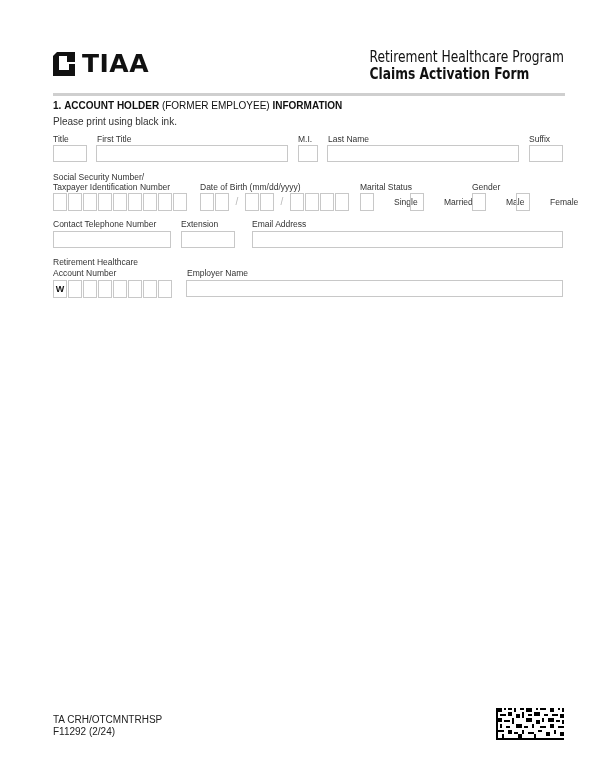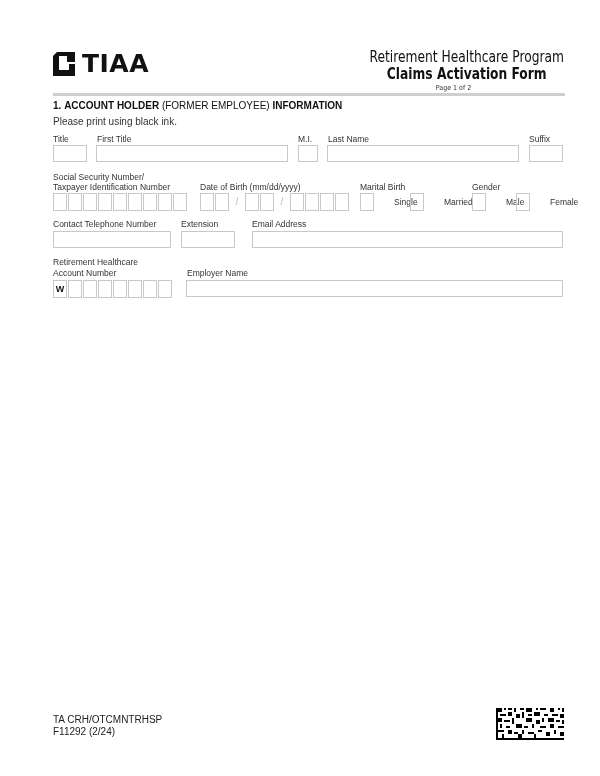--- a/index.html
+++ b/index.html
@@ -3,21 +3,21 @@
 <meta charset="utf-8">
 <style>
   html, body { margin:0; padding:0; background:#fff; }
   body { width:600px; height:776px; position:relative; overflow:hidden;
          font-family:"Liberation Sans", sans-serif; color:#222; }
   .abs { position:absolute; }
   .logo { left:53px; top:52px; display:flex; align-items:center; }
   .logo-mark { width:22px; height:24px; position:relative; }
   .logo-text { font-family:"DejaVu Sans", sans-serif; font-weight:bold; font-size:25px;
                letter-spacing:0.5px; margin-left:7px; color:#111; line-height:24px; }
-  .hdr-title { right:36px; top:48px; text-align:center; font-family:"DejaVu Sans Condensed","DejaVu Sans", sans-serif; }
+  .hdr-title { right:36px; top:48px; text-align:left; font-family:"DejaVu Sans Condensed","DejaVu Sans", sans-serif; }
   .hdr-l1 { font-size:15.5px; color:#111; line-height:18px; transform:scaleX(0.88); transform-origin:right; }
   .hdr-l2 { font-size:15.5px; font-weight:bold; color:#111; line-height:17px; transform:scaleX(0.88); transform-origin:right; }
   .hdr-l3 { font-size:7px; color:#333; line-height:10px; }
   .rule { left:53px; top:93px; width:512px; height:3px; background:#cfcfcf; }
   .sec-title { left:53px; top:100px; font-size:10px; color:#111;text-align:right; }
   .sec-title b { font-weight:bold; }
   .instr { left:53px; top:116px; font-size:10px; color:#333; }
   .lbl { font-size:8.5px; color:#333; line-height:11px; white-space:nowrap; }
   .box { border:1px solid #c8c8c8; background:#fff; box-sizing:border-box; }
   .cell { width:14px; height:18px; border:1px solid #c8c8c8; box-sizing:border-box; display:inline-block; margin-right:0; }
@@ -37,21 +37,20 @@
       <path d="M0 4 L4 0 L22 0 L22 10 L14 10 L14 4 Z" fill="#111"></path>
       <path d="M0 4 L6 4 L6 18 L16 18 L16 12 L22 12 L22 24 L0 24 Z" fill="#111"></path>
     </svg>
   </div>
   <span class="logo-text">TIAA</span>
 </div>
 
 <div class="abs hdr-title">
   <div class="hdr-l1">Retirement Healthcare Program</div>
   <div class="hdr-l2">Claims Activation Form</div>
-  <div class="hdr-l3">Page 1 of 2</div>
 </div>
 
 <div class="abs rule"></div>
 
 <div class="abs sec-title">
   <b>1.</b>
   <b>ACCOUNT HOLDER</b>
   <span>(FORMER EMPLOYEE)</span>
   <b>INFORMATION</b>
 </div>
@@ -93,21 +92,21 @@
   <div class="slash">/</div>
   <div class="cell"></div>
   <div class="cell"></div>
   <div class="slash">/</div>
   <div class="cell"></div>
   <div class="cell"></div>
   <div class="cell"></div>
   <div class="cell"></div>
 </div>
 
-<div class="abs lbl" style="left:360px;top:182px">Marital Birth</div>
+<div class="abs lbl" style="left:360px;top:182px">Marital Status</div>
 <div class="abs opt" style="left:360px;top:193px">
   <div class="chk"></div>
   <span>Single</span>
 </div>
 <div class="abs opt" style="left:410px;top:193px">
   <div class="chk"></div>
   <span>Married</span>
 </div>
 
 <div class="abs lbl" style="left:472px;top:182px">Gender</div>

